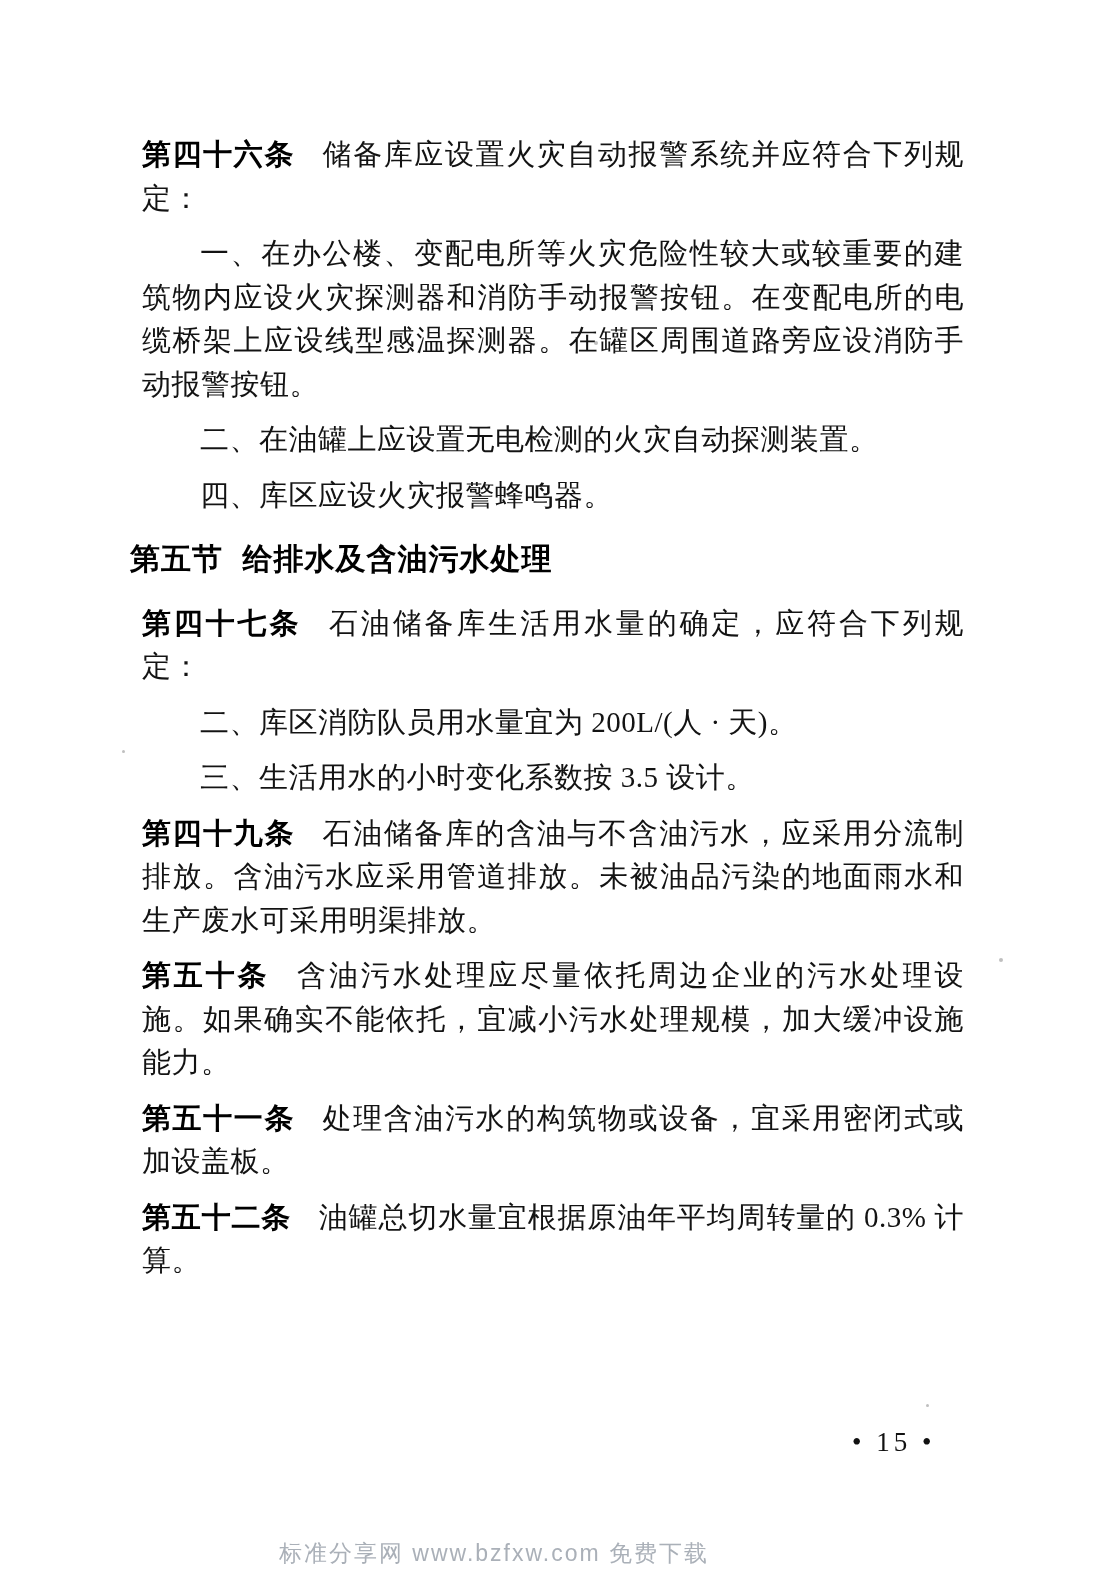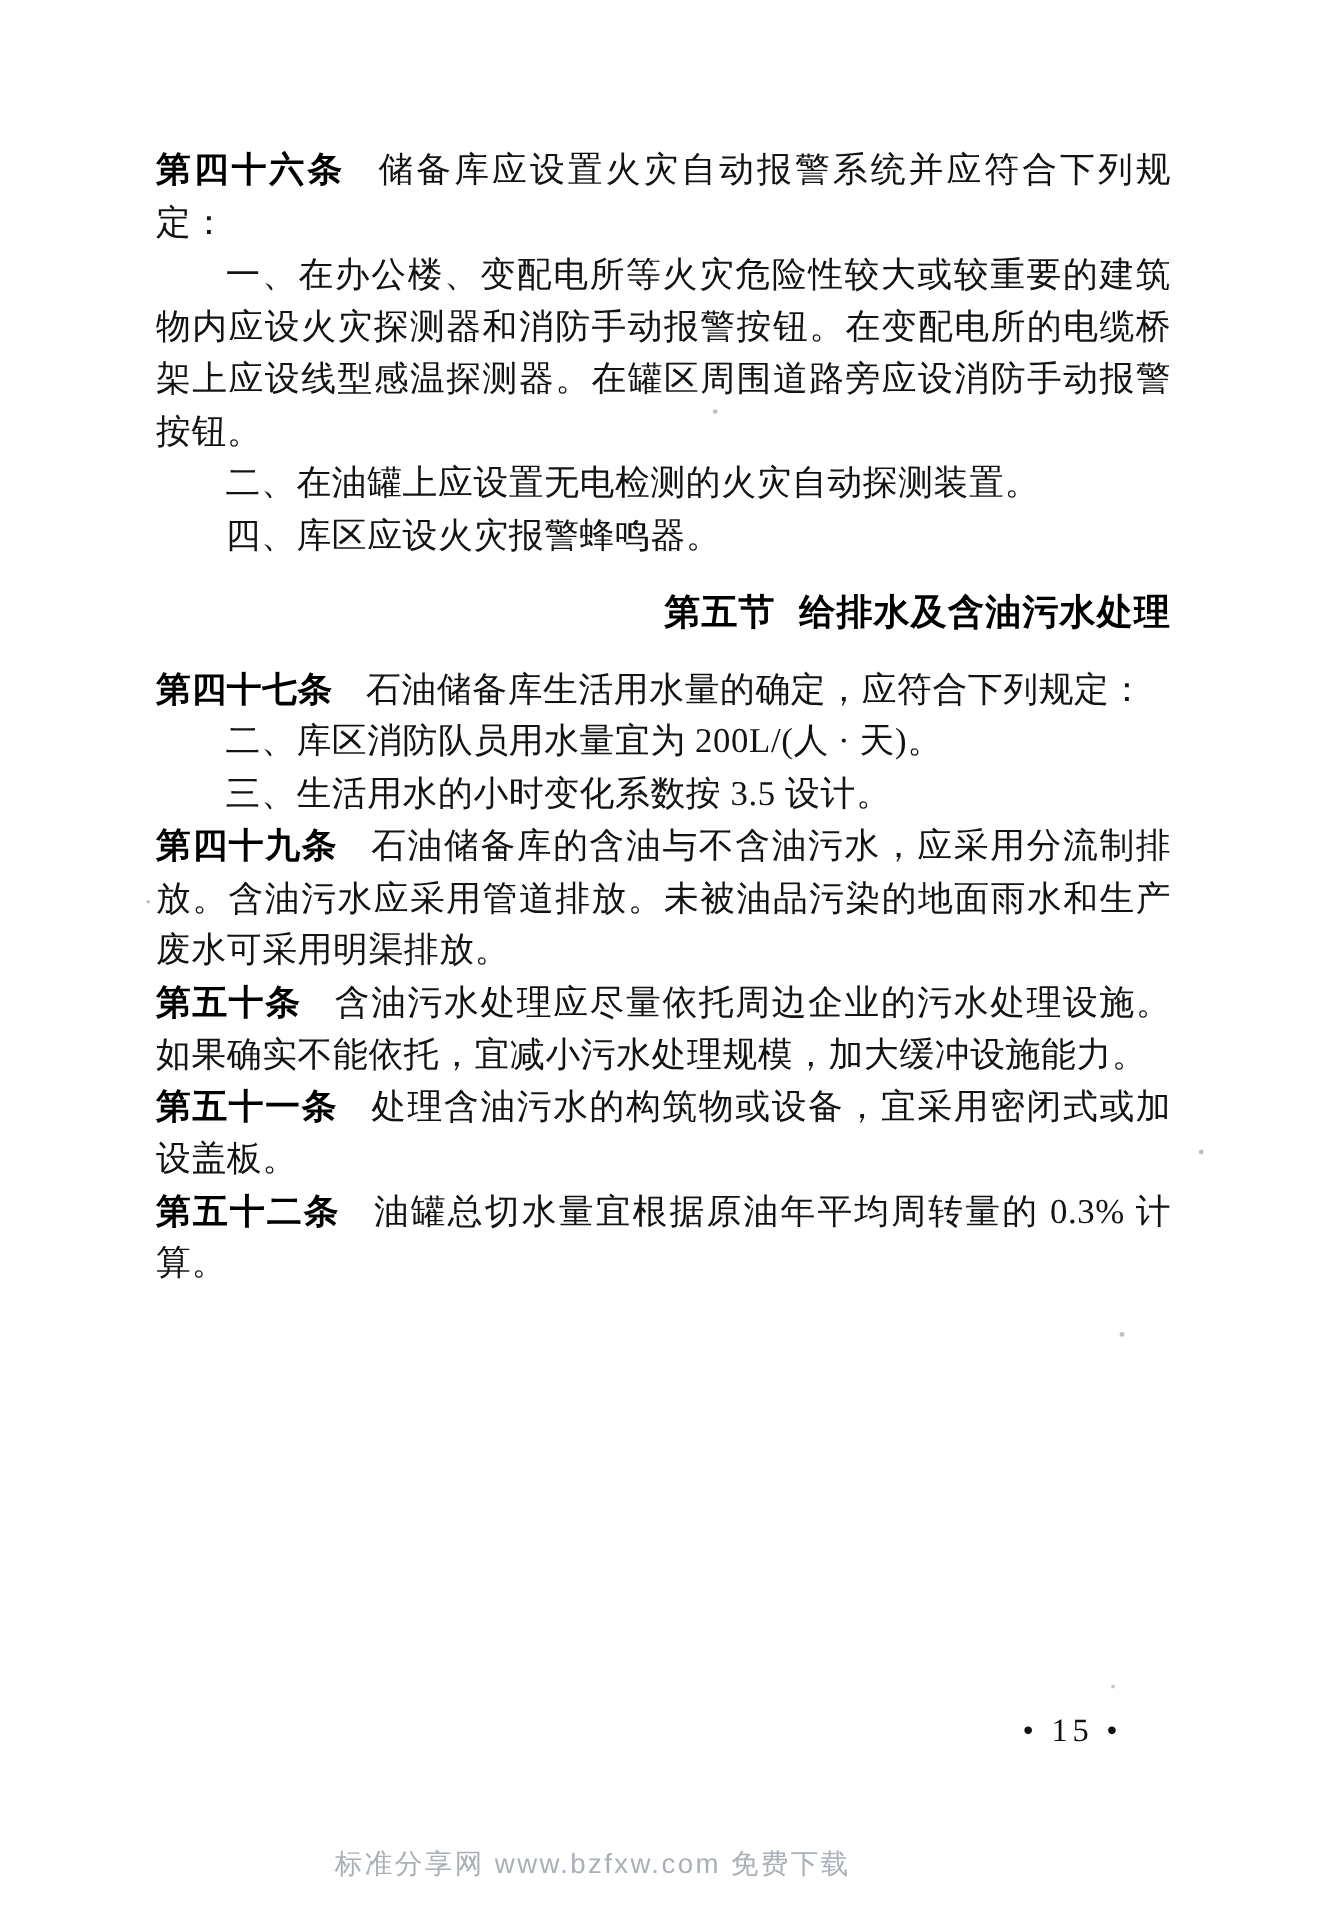--- a/index.html
+++ b/index.html
@@ -22,39 +22,39 @@
     left: 130px;
     top: 121px;
     width: 846px;
     font-size: 29px;
     line-height: 43.5px;
     text-align: justify;
     text-justify: inter-ideograph;
     letter-spacing: 0.5px;
   }
   .para {
-    margin: 0;
+    margin: 12px;
     padding: 0;
   }
   .para.item {
     text-indent: 2em;
   }
   .label {
     font-weight: 700;
     font-family: "Liberation Sans", "DejaVu Sans", sans-serif;
     margin-right: 0.95em;
     color: #000000;
   }
   .section-heading {
     margin: 20px 0 21px 0;
     font-size: 30px;
     line-height: 43.5px;
     font-weight: 700;
     font-family: "Liberation Sans", "DejaVu Sans", sans-serif;
-    text-align: right;
+    text-align: left;
     color: #000000;
     letter-spacing: 1px;
   }
   .section-heading .heading-label {
     margin-right: 0.65em;
   }
   .page-number {
     position: absolute;
     left: 852px;
     top: 1426px;

